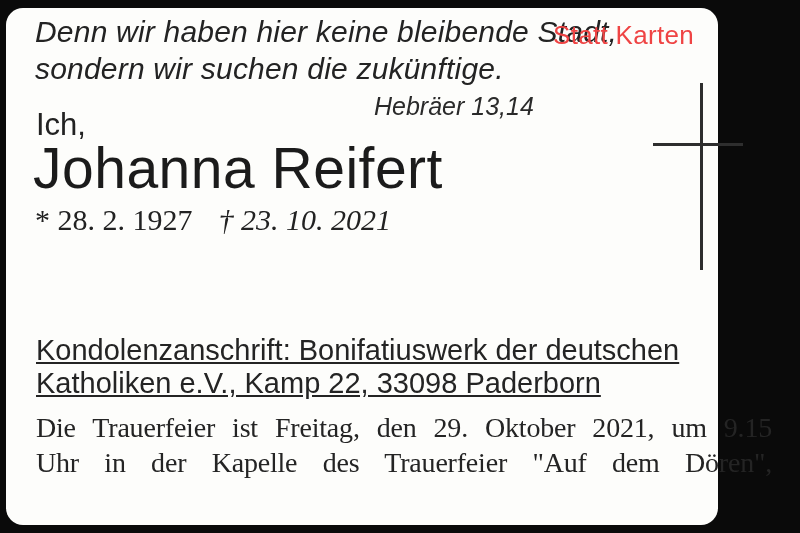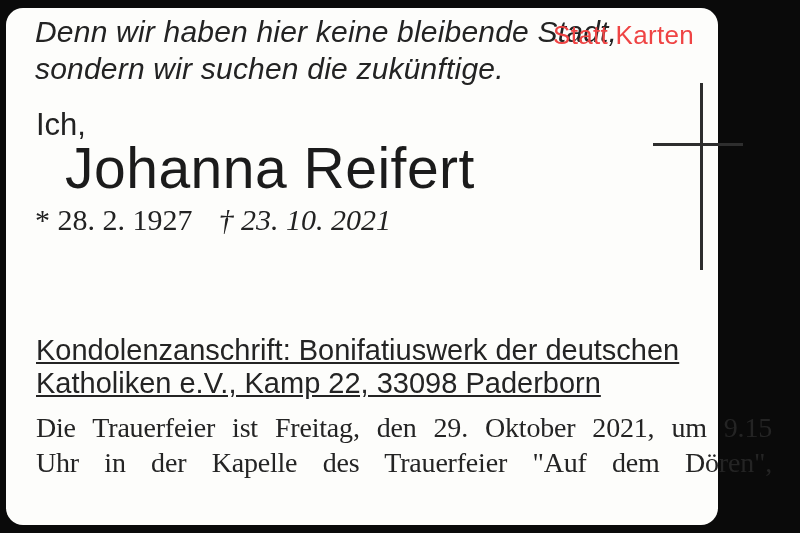--- a/index.html
+++ b/index.html
@@ -45,21 +45,20 @@
     left: 30px; top: 99px;
     font-size: 31px;
     color: #222;
   }
   .deceased-name {
     left: 27px; top: 129px;
     font-size: 57px;
     line-height: 62px;
     letter-spacing: 0.5px;
     color: #1b1b1b;
-    margin-left: 32px;
   }
   .dates {
     left: 29px; top: 195px;
     font-family: "Liberation Serif", serif;
     font-size: 30px;
     color: #222;
   }
   .dates .death-date { margin-left: 26px; font-style: italic; }
   .farewell {
     left: 30px; top: 246px;
@@ -107,20 +106,21 @@
 </head>
 <body>
 
 <div class="page">
 
   <div class="abs quote">Denn wir haben hier keine bleibende Stadt,
 sondern wir suchen die zukünftige.</div>
 
   <div class="abs statt-karten">Statt Karten</div>
 
+  <div class="abs attribution">Hebräer 13,14</div>
 
   <div class="abs cross">
     <div class="v-bar"></div>
     <div class="h-bar"></div>
   </div>
 
   <div class="abs intro">Ich,</div>
 
   <div class="abs deceased-name">Johanna Reifert</div>
 

